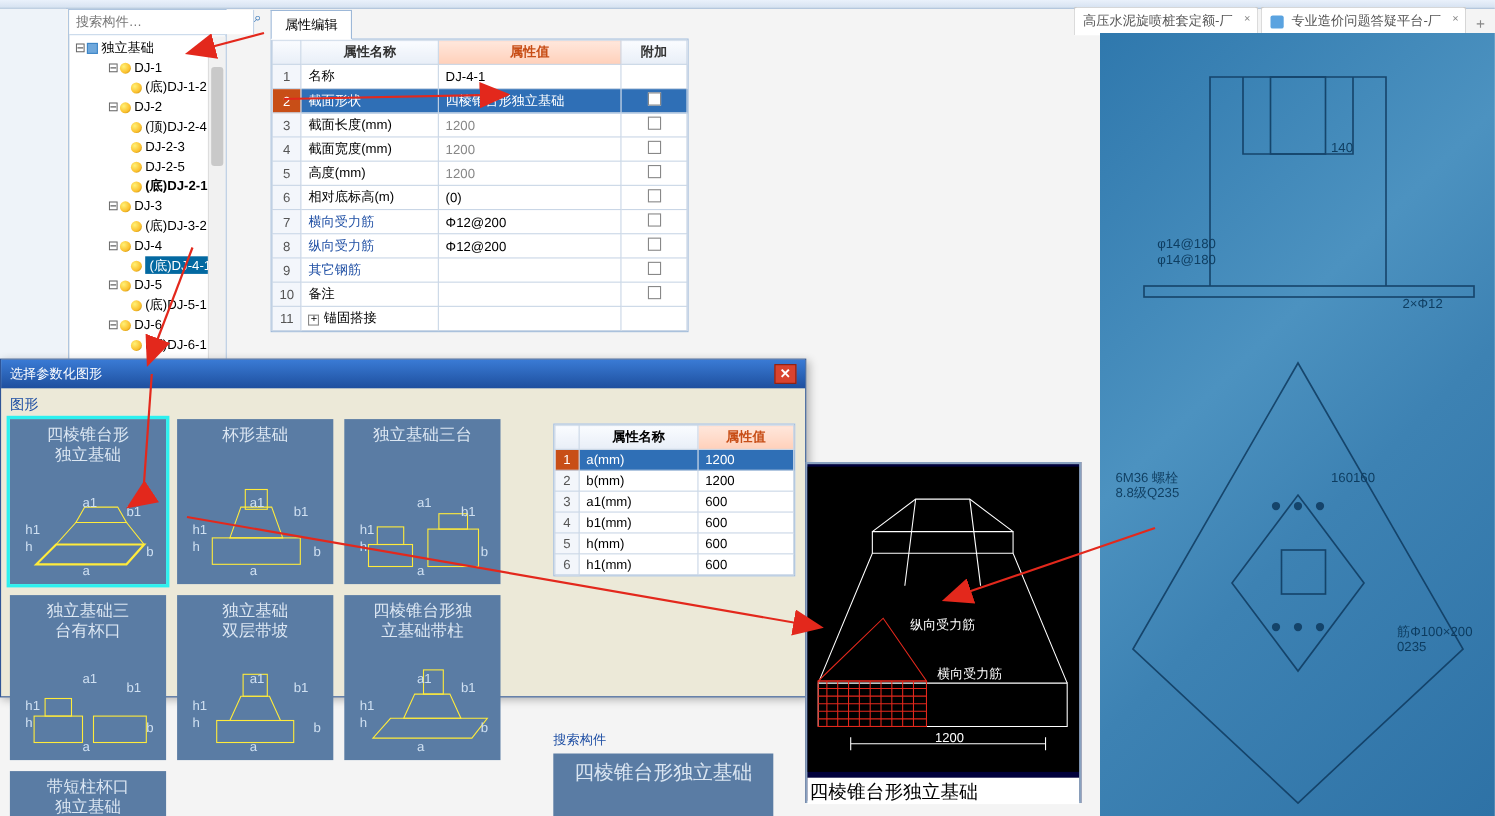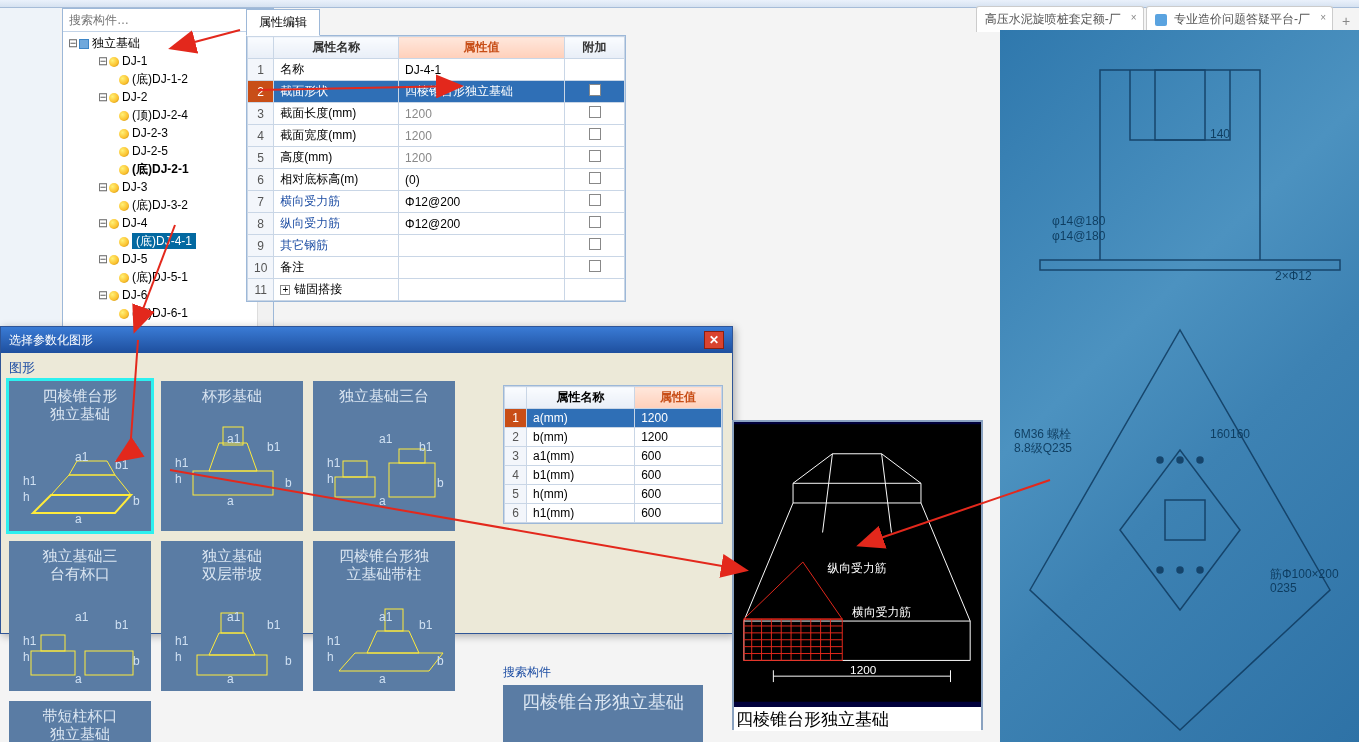--- a/index.html
+++ b/index.html
@@ -6,21 +6,21 @@
     body { width:1359px; height:742px; background:#f4f4f4; color:#000; position:relative; overflow:hidden; }
     
     .top-stub { position:absolute; top:0; left:0; right:0; height:8px; background:linear-gradient(#eaf1fb,#d6e2f1); border-bottom:1px solid #a6bcd8; }
     
     .browser-tabs { position:absolute; top:0; right:2px; height:32px; display:flex; align-items:flex-end; }
     .browser-tab { height:26px; padding:4px 22px 4px 8px; background:#fff; border:1px solid #ccc; border-bottom:none; border-radius:3px 3px 0 0; margin-right:2px; color:#555; position:relative; white-space:nowrap; cursor:pointer;}
     .browser-tab .x { position:absolute; right:6px; top:5px; color:#888; font-size:10px;}
     .browser-tab .ficon { display:inline-block; width:12px; height:12px; background:#5aa3e0; border-radius:2px; margin-right:4px; vertical-align:middle;}
     .browser-add { width:22px; height:22px; text-align:center; line-height:22px; color:#888; font-size:14px; cursor:pointer;}
     
-    .tree-panel { position:absolute; left:62px; top:8px; width:212px; height:325px; background:#fff; border:1px solid #9db8d8; }
+    .tree-panel { position:absolute; left:62px; top:8px; width:144px; height:325px; background:#fff; border:1px solid #9db8d8; }
     .tree-search { display:flex; border-bottom:1px solid #c3d4e8; }
     .tree-search input { flex:1; border:none; padding:4px 6px; outline:none; color:#888;}
     .tree-search .go { width:20px; text-align:center; color:#2b6fb6; cursor:pointer; border-left:1px solid #c3d4e8;}
     .tree-body { padding:2px 0; height:calc(100% - 24px); overflow:hidden; }
     .tnode { white-space:nowrap; height:18px; line-height:18px; padding-left:4px; cursor:pointer;}
     .tnode .tw { display:inline-block; width:12px; text-align:center; color:#666;}
     .tnode .dot { display:inline-block; width:10px; height:10px; border-radius:50%; background:radial-gradient(circle at 35% 35%, #fff176, #fbc02d 60%, #a07000); margin-right:3px; vertical-align:middle;}
     .tnode .cube { display:inline-block; width:10px; height:10px; background:#6fa8dc; margin-right:3px; vertical-align:middle; border:1px solid #3d85c6;}
     .tnode.sel span.label { background:#0369a1; color:#fff; padding:1px 4px;}
     .tnode.root span.label { color:#000; font-weight:normal;}
@@ -41,21 +41,21 @@
     table.prop td.val.grey { color:#888;}
     .chk { display:inline-block; width:12px; height:12px; border:1px solid #888; background:#fff;}
     .plus { display:inline-block; width:10px; height:10px; border:1px solid #888; text-align:center; line-height:8px; font-size:10px; margin-right:4px;}
     
     .dialog { position:absolute; left:0; top:326px; width:733px; height:308px; border:1px solid #2f5597; background:#ece9d8; box-shadow:2px 2px 8px rgba(0,0,0,.3);}
     .dialog-title { height:26px; background:linear-gradient(#3a7bd5,#1e4f9e); color:#fff; line-height:26px; padding:0 8px; font-size:13px;}
     .dialog-title .close { float:right; width:20px; height:18px; margin-top:4px; background:#d9432f; color:#fff; text-align:center; line-height:16px; border:1px solid #8a1f10; cursor:pointer; font-weight:bold;}
     .dialog-body { padding:6px 8px; position:relative; height:calc(100% - 26px);}
     .dlg-label { color:#1f4fa4; font-size:13px; }
     .shape-grid { margin-top:4px; display:flex; flex-wrap:wrap; gap:10px; width:480px;}
-    .shape-card { width:142px; height:150px; background:#5a7ca4; color:#e6ecf4; display:flex; flex-direction:column; align-items:center; justify-content:flex-start; padding:6px 4px; cursor:pointer; position:relative;}
+    .shape-card { width:142px; height:150px; background:#5a7ca4; color:#e6ecf4; display:flex; flex-direction:column; align-items:center; justify-content:space-between; padding:6px 4px; cursor:pointer; position:relative;}
     .shape-card.sel { outline:3px solid #2df0ef; outline-offset:0;}
     .shape-card .title { text-align:center; font-size:15px; font-family:"SimSun"; color:#dbe6f2; margin-bottom:2px; line-height:18px;}
     .shape-card svg { width:130px; height:100px;}
     .shape-card.small { height:60px;}
     .dlg-right { position:absolute; left:502px; top:32px; width:220px;}
     .param-table-wrap { border:1px solid #9db8d8; background:#fff;}
     table.param { border-collapse:collapse; width:100%;}
     table.param th, table.param td { border:1px solid #c9d6e6; padding:2px 6px; height:18px; text-align:left;}
     table.param th { background:linear-gradient(#fafcff,#e8eef7); text-align:center;}
     table.param th.val { background:linear-gradient(#ffe7dc,#ffd0ba); color:#c84e17;}

